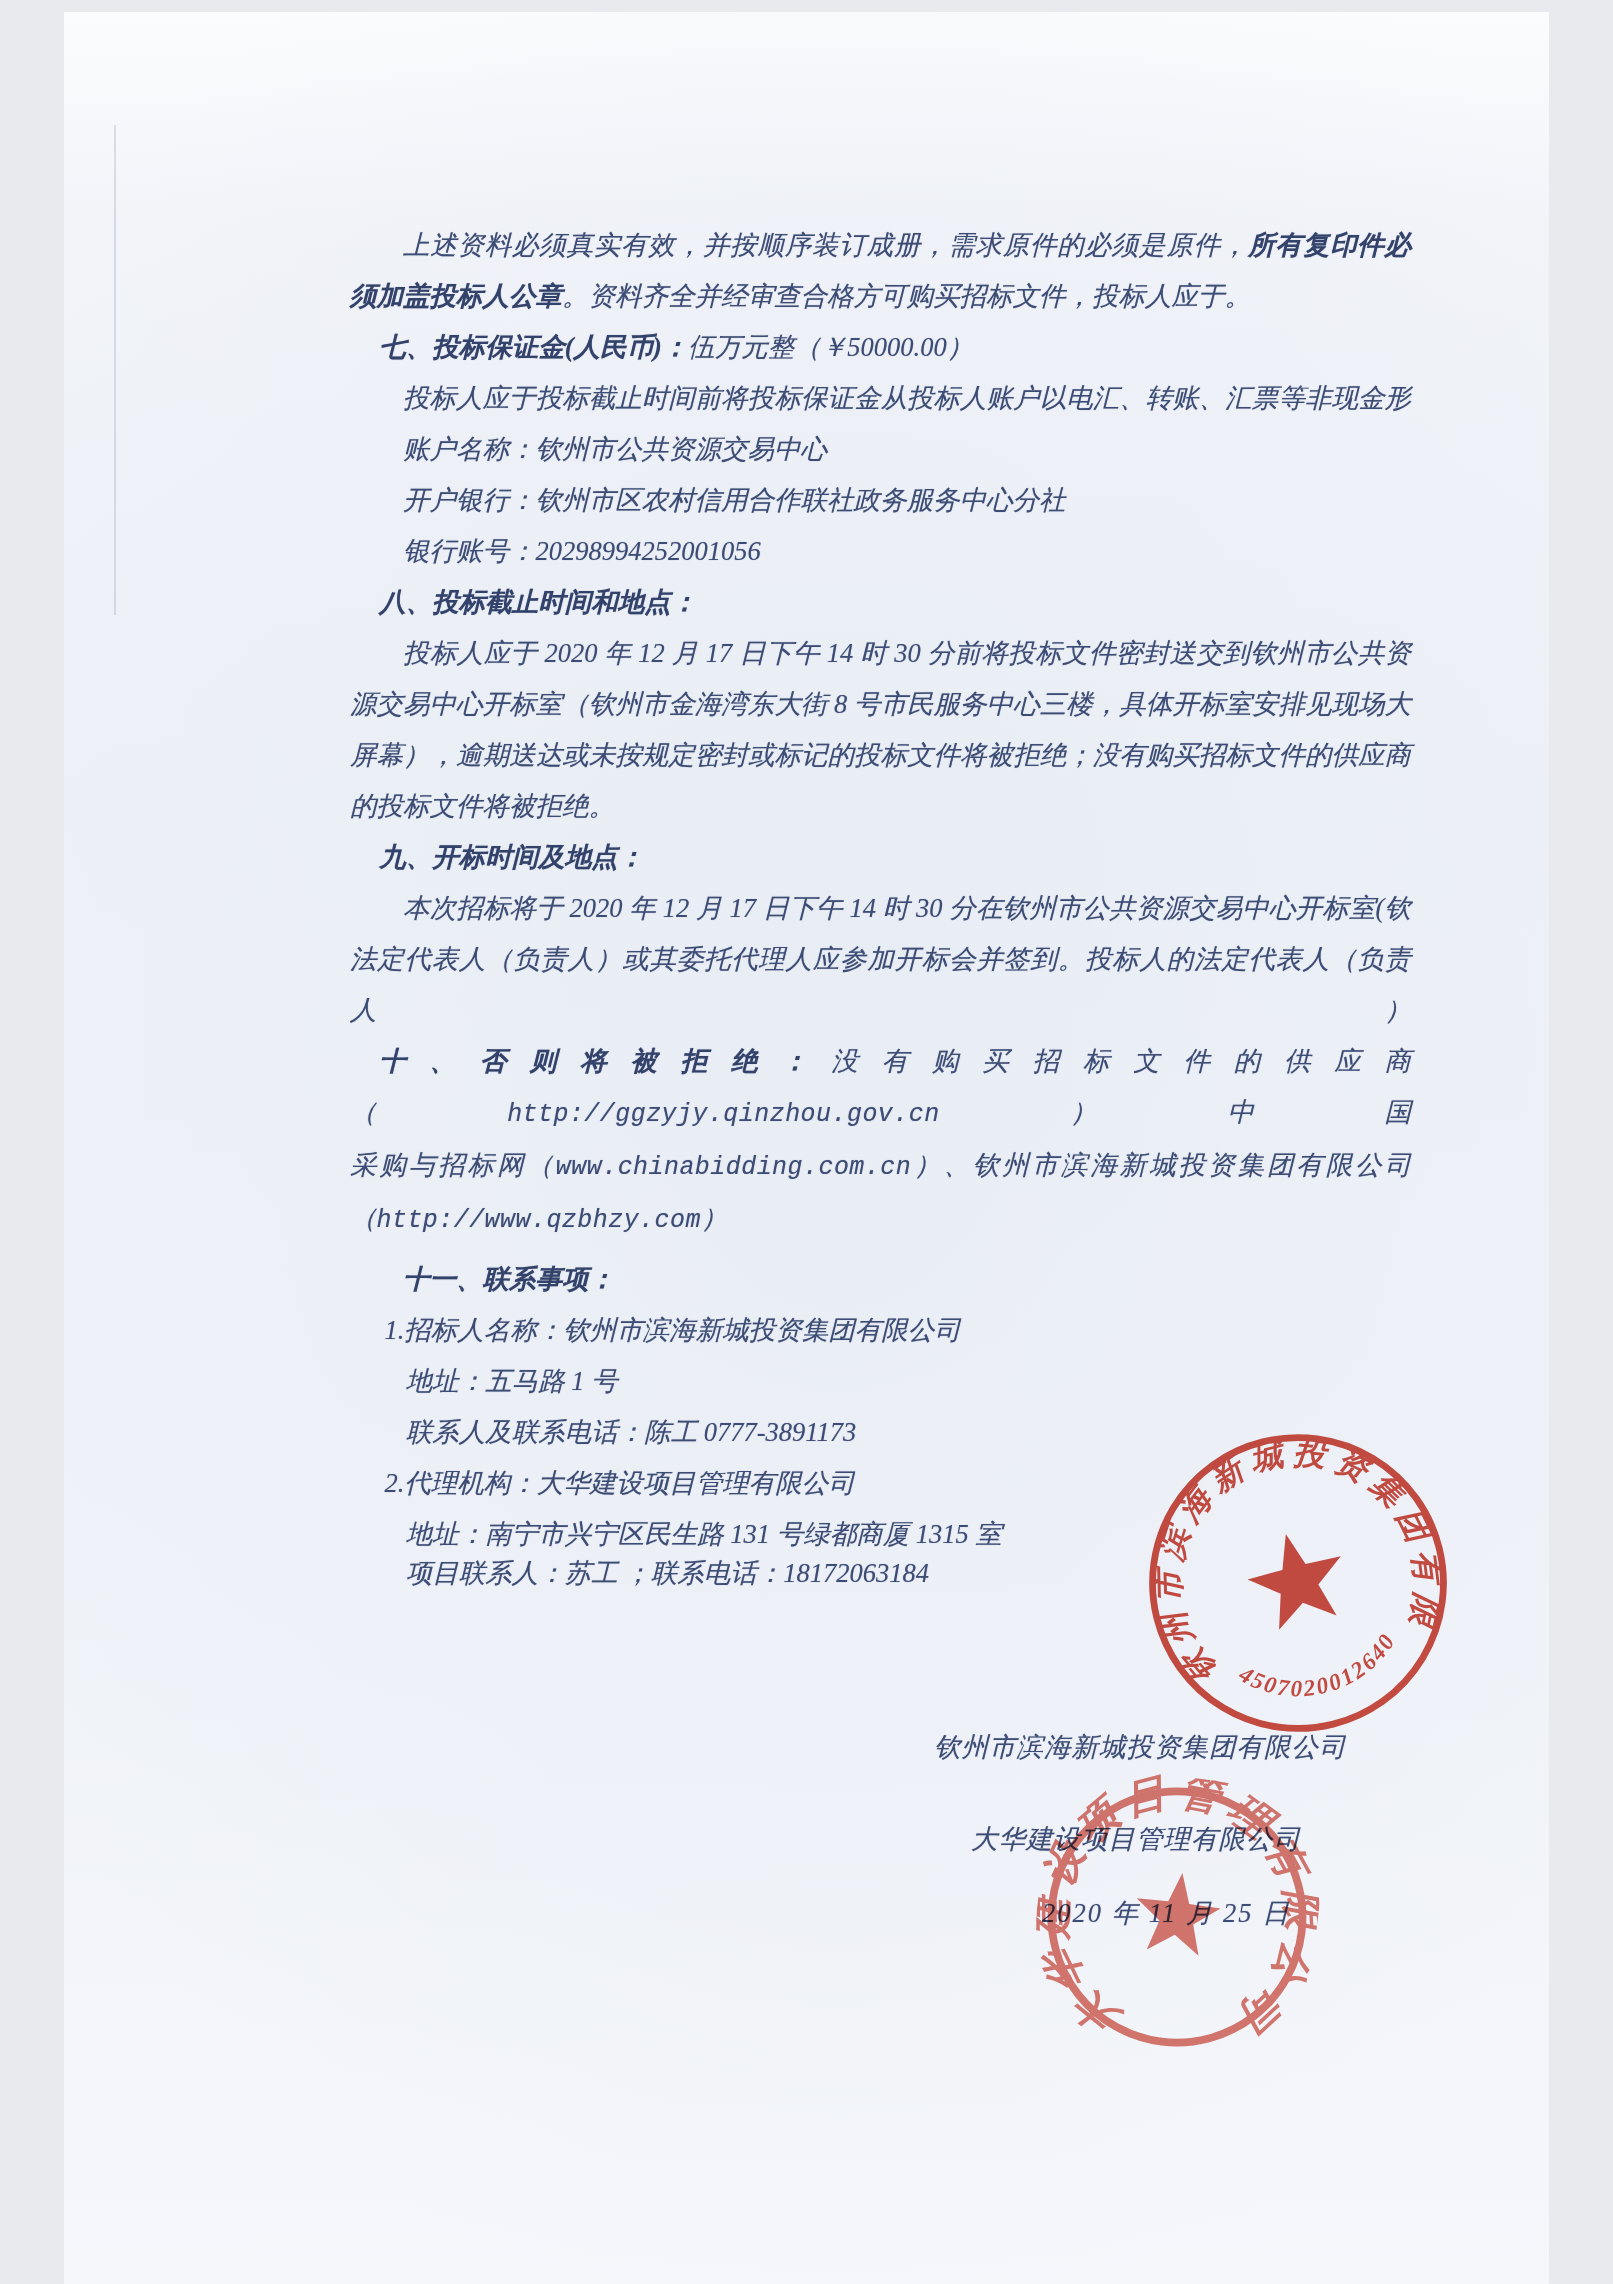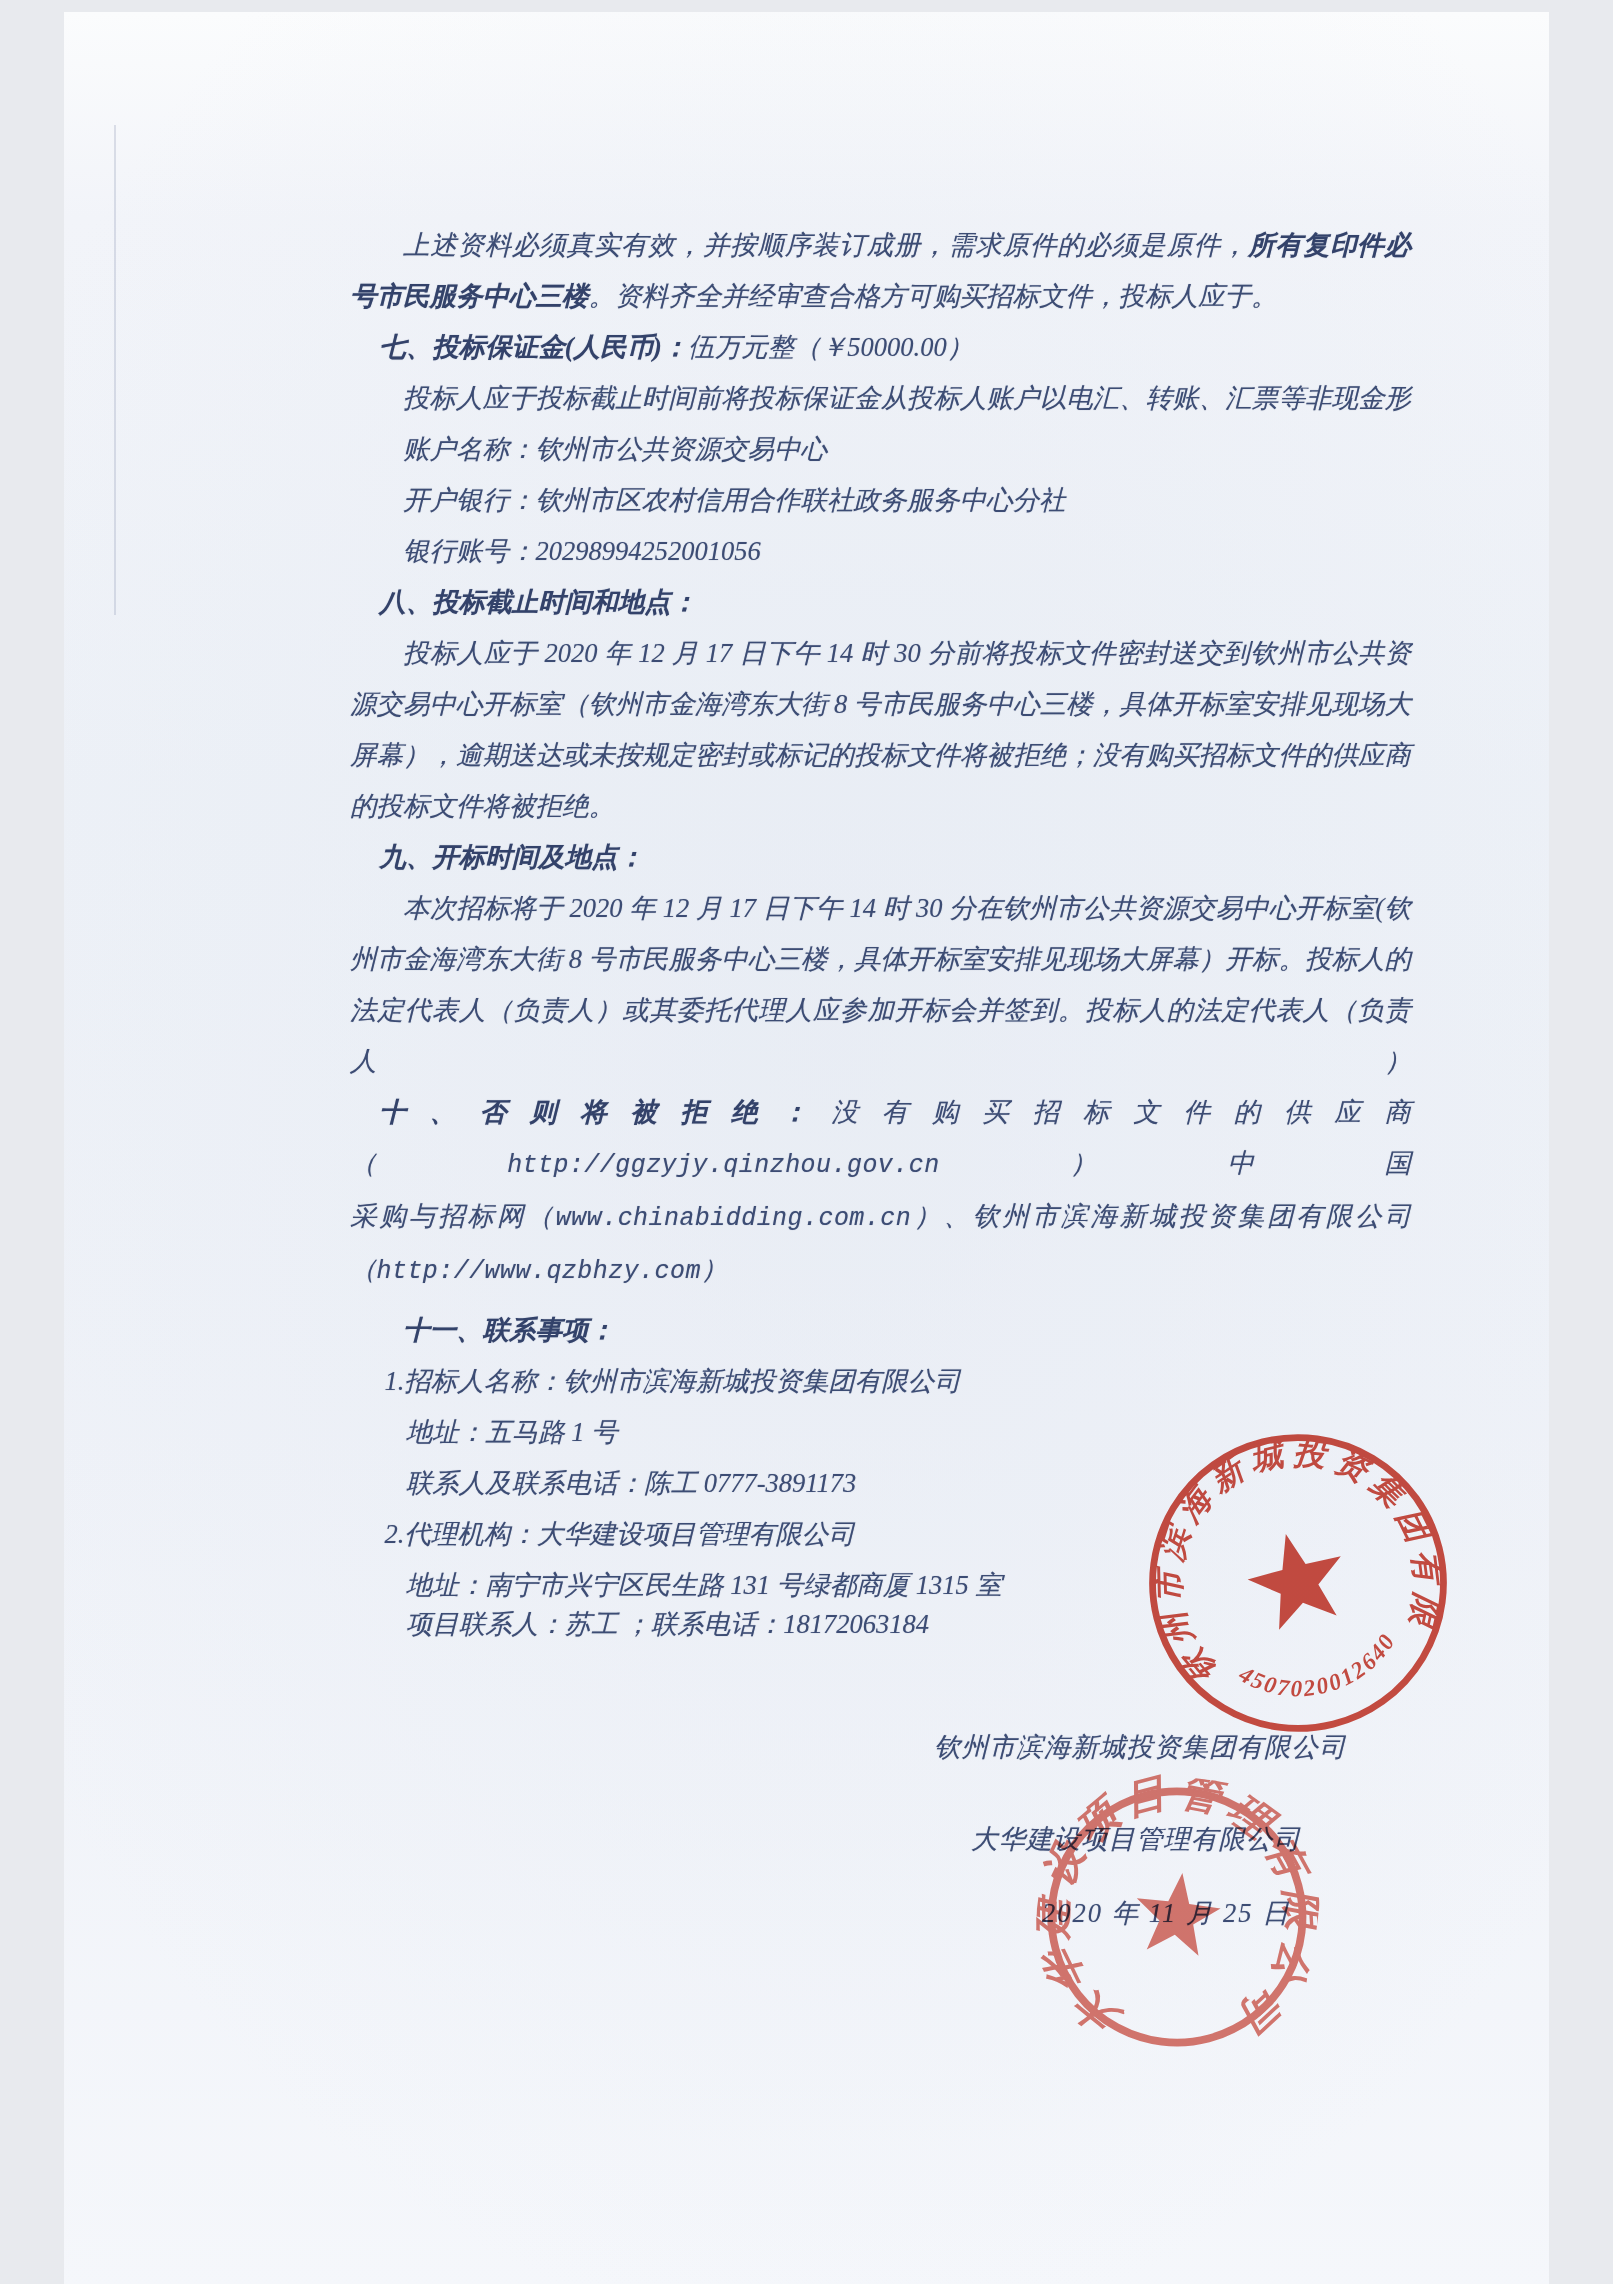--- a/index.html
+++ b/index.html
@@ -51,34 +51,33 @@
 </head>
 <body>
 
 <div class="page">
 
   <div class="artifact v1"></div>
   <div class="artifact v2"></div>
 
   <div class="doc">
     <div class="ln ind2 fill"><span>上述资料必须真实有效，并按顺序装订成册，需求原件的必须是原件，</span><b class="bd">所有复印件必</b></div>
-    <div class="ln"><b class="bd">号市民服务中心三楼</b><span>。资料齐全并经审查合格方可购买招标文件，投标人应于。</span></div>
+    <div class="ln"><b class="bd">须加盖投标人公章</b><span>。资料齐全并经审查合格方可购买招标文件，投标人应于。</span></div>
     <div class="ln ind1"><b class="bd">七、投标保证金(人民币)：</b><span>伍万元整（￥50000.00）</span></div>
     <div class="ln ind2 fill"><span>投标人应于投标截止时间前将投标保证金从投标人账户以电汇、转账、汇票等非现金形</span></div>
     <div class="ln ind2">账户名称：钦州市公共资源交易中心</div>
     <div class="ln ind2">开户银行：钦州市区农村信用合作联社政务服务中心分社</div>
     <div class="ln ind2">银行账号：20298994252001056</div>
     <div class="ln ind1"><b class="bd">八、投标截止时间和地点：</b></div>
     <div class="ln ind2 fill"><span>投标人应于 2020 年 12 月 17 日下午 14 时 30 分前将投标文件密封送交到钦州市公共资</span></div>
     <div class="ln fill"><span>源交易中心开标室（钦州市金海湾东大街 8 号市民服务中心三楼，具体开标室安排见现场大</span></div>
     <div class="ln fill"><span>屏幕），逾期送达或未按规定密封或标记的投标文件将被拒绝；没有购买招标文件的供应商</span></div>
     <div class="ln">的投标文件将被拒绝。</div>
     <div class="ln ind1"><b class="bd">九、开标时间及地点：</b></div>
     <div class="ln ind2 fill"><span>本次招标将于 2020 年 12 月 17 日下午 14 时 30 分在钦州市公共资源交易中心开标室(钦</span></div>
-    <div class="ln fill"><span>州市金海湾东大街 8 号市民服务中心三楼，具体开标室安排见现场大屏幕）开标。投标人的</span></div>
     <div class="ln fill"><span>法定代表人（负责人）或其委托代理人应参加开标会并签到。投标人的法定代表人（负责人）</span></div>
     <div class="ln ind1 fill"><b class="bd">十、否则将被拒绝：</b><span>没有购买招标文件的供应商（</span><span class="mono">http://ggzyjy.qinzhou.gov.cn</span><span>）中国</span></div>
     <div class="ln fill"><span>采购与招标网（</span><span class="mono">www.chinabidding.com.cn</span><span>）、钦州市滨海新城投资集团有限公司</span></div>
     <div class="ln"><span>（</span><span class="mono">http://www.qzbhzy.com</span><span>）</span></div>
     <div class="ln ind2 gap8"><b class="bd">十一、联系事项：</b></div>
     <div class="ln ind13">1.招标人名称：钦州市滨海新城投资集团有限公司</div>
     <div class="ln ind21">地址：五马路 1 号</div>
     <div class="ln ind21">联系人及联系电话：陈工  0777-3891173</div>
     <div class="ln ind13">2.代理机构：大华建设项目管理有限公司</div>
     <div class="ln ind21">地址：南宁市兴宁区民生路 131 号绿都商厦 1315 室</div>

